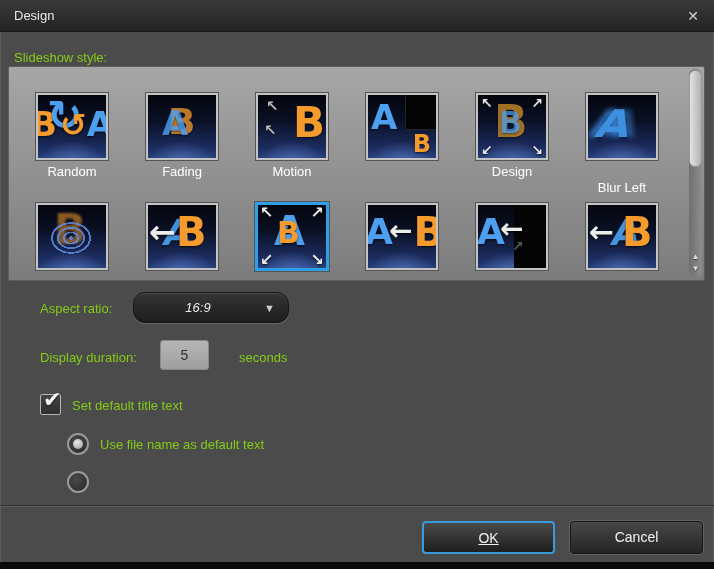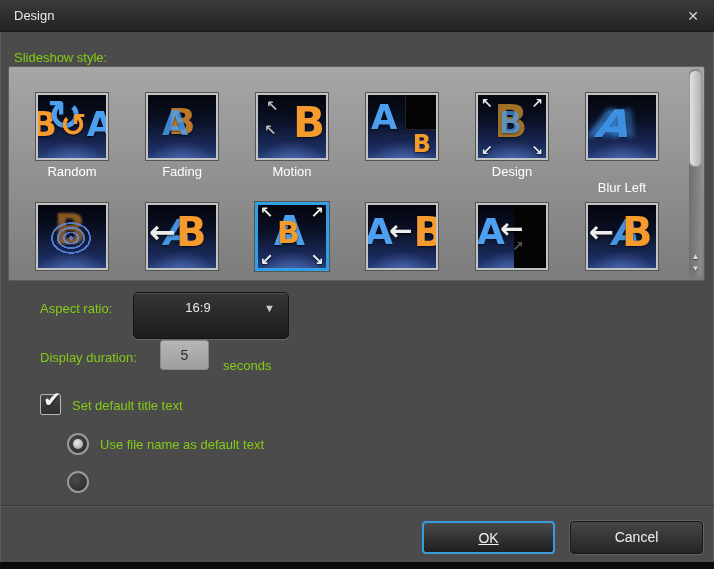--- a/index.html
+++ b/index.html
@@ -37,23 +37,23 @@
     background:repeating-radial-gradient(ellipse at center,rgba(95,145,235,.85) 0 2px,rgba(20,40,90,.12) 2px 6px);
     filter:blur(.5px);}
   
   .scrollbar{position:absolute;right:2px;top:2px;bottom:2px;width:13px;border-radius:6px;
     background:linear-gradient(90deg,#6f6f6f,#8d8d8d);}
   .scroll-thumb{position:absolute;left:0px;top:1px;width:11px;height:95px;border-radius:6px;
     background:linear-gradient(90deg,#e2e2e2,#b2b2b2);border:1px solid #979797;cursor:pointer;}
   .scroll-arrow{position:absolute;left:0;width:13px;text-align:center;font-size:8px;color:#dcdcdc;cursor:pointer;
     text-shadow:0 1px 1px rgba(0,0,0,.5);}
   
-  .dropdown{position:absolute;left:133px;top:292px;width:156px;height:47px;border-radius:5px;
+  .dropdown{position:absolute;left:133px;top:292px;width:156px;height:31px;border-radius:12px;
     background:linear-gradient(#363636,#1c1c1c);border:1px solid #141414;box-sizing:border-box;
-    box-shadow:inset 0 1px 0 rgba(255,255,255,.12),0 1px 1px rgba(255,255,255,.18);cursor:pointer;}
+    box-shadow:inset 0 1px 0 rgba(255,255,255,.12),0 1px 1px rgba(255,255,255,.18);cursor:pointer;font-style:italic;}
   .dropdown .val{position:absolute;left:0;right:26px;top:0;line-height:29px;text-align:center;
     color:#e9e9e9;font-size:13px;}
   .dropdown .arr{position:absolute;right:13px;top:9px;font-size:11px;color:#c9c9c9;}
   .numinput{position:absolute;left:160px;top:340px;width:49px;height:30px;box-sizing:border-box;
     background:linear-gradient(#b6b6b6,#9e9e9e);border:1px solid #8a8a8a;border-radius:3px;
     color:#2c2c2c;font-size:14px;text-align:center;font-family:"Liberation Sans",sans-serif;}
   .checkbox{position:absolute;left:40px;top:394px;width:21px;height:21px;box-sizing:border-box;
     background:linear-gradient(#444,#2f2f2f);border:1px solid #b5b5b5;border-radius:2px;cursor:pointer;}
   .checkbox .mark{position:absolute;left:2px;top:-8px;font-size:22px;color:#f7f7f7;
     text-shadow:0 1px 2px rgba(0,0,0,.6);}
@@ -188,21 +188,21 @@
   </div>
 
   <div class="lbl" style="left:40px;top:301px;">Aspect ratio:</div>
   <div class="dropdown">
     <div class="val">16:9</div>
     <div class="arr">▼</div>
   </div>
 
   <div class="lbl" style="left:40px;top:350px;">Display duration:</div>
   <input class="numinput" value="5" style="">
-  <div class="lbl" style="left:223px;top:350px;margin-top:8px;">seconds</div>
+  <div class="lbl" style="left:239px;top:350px;">seconds</div>
 
   <div class="checkbox">
     <span class="mark">✔</span>
   </div>
   <div class="lbl" style="left:72px;top:398px;">Set default title text</div>
 
   <div class="radio" style="top:433px;">
     <div class="dot"></div>
   </div>
   <div class="lbl" style="left:100px;top:437px;">Use file name as default text</div>

